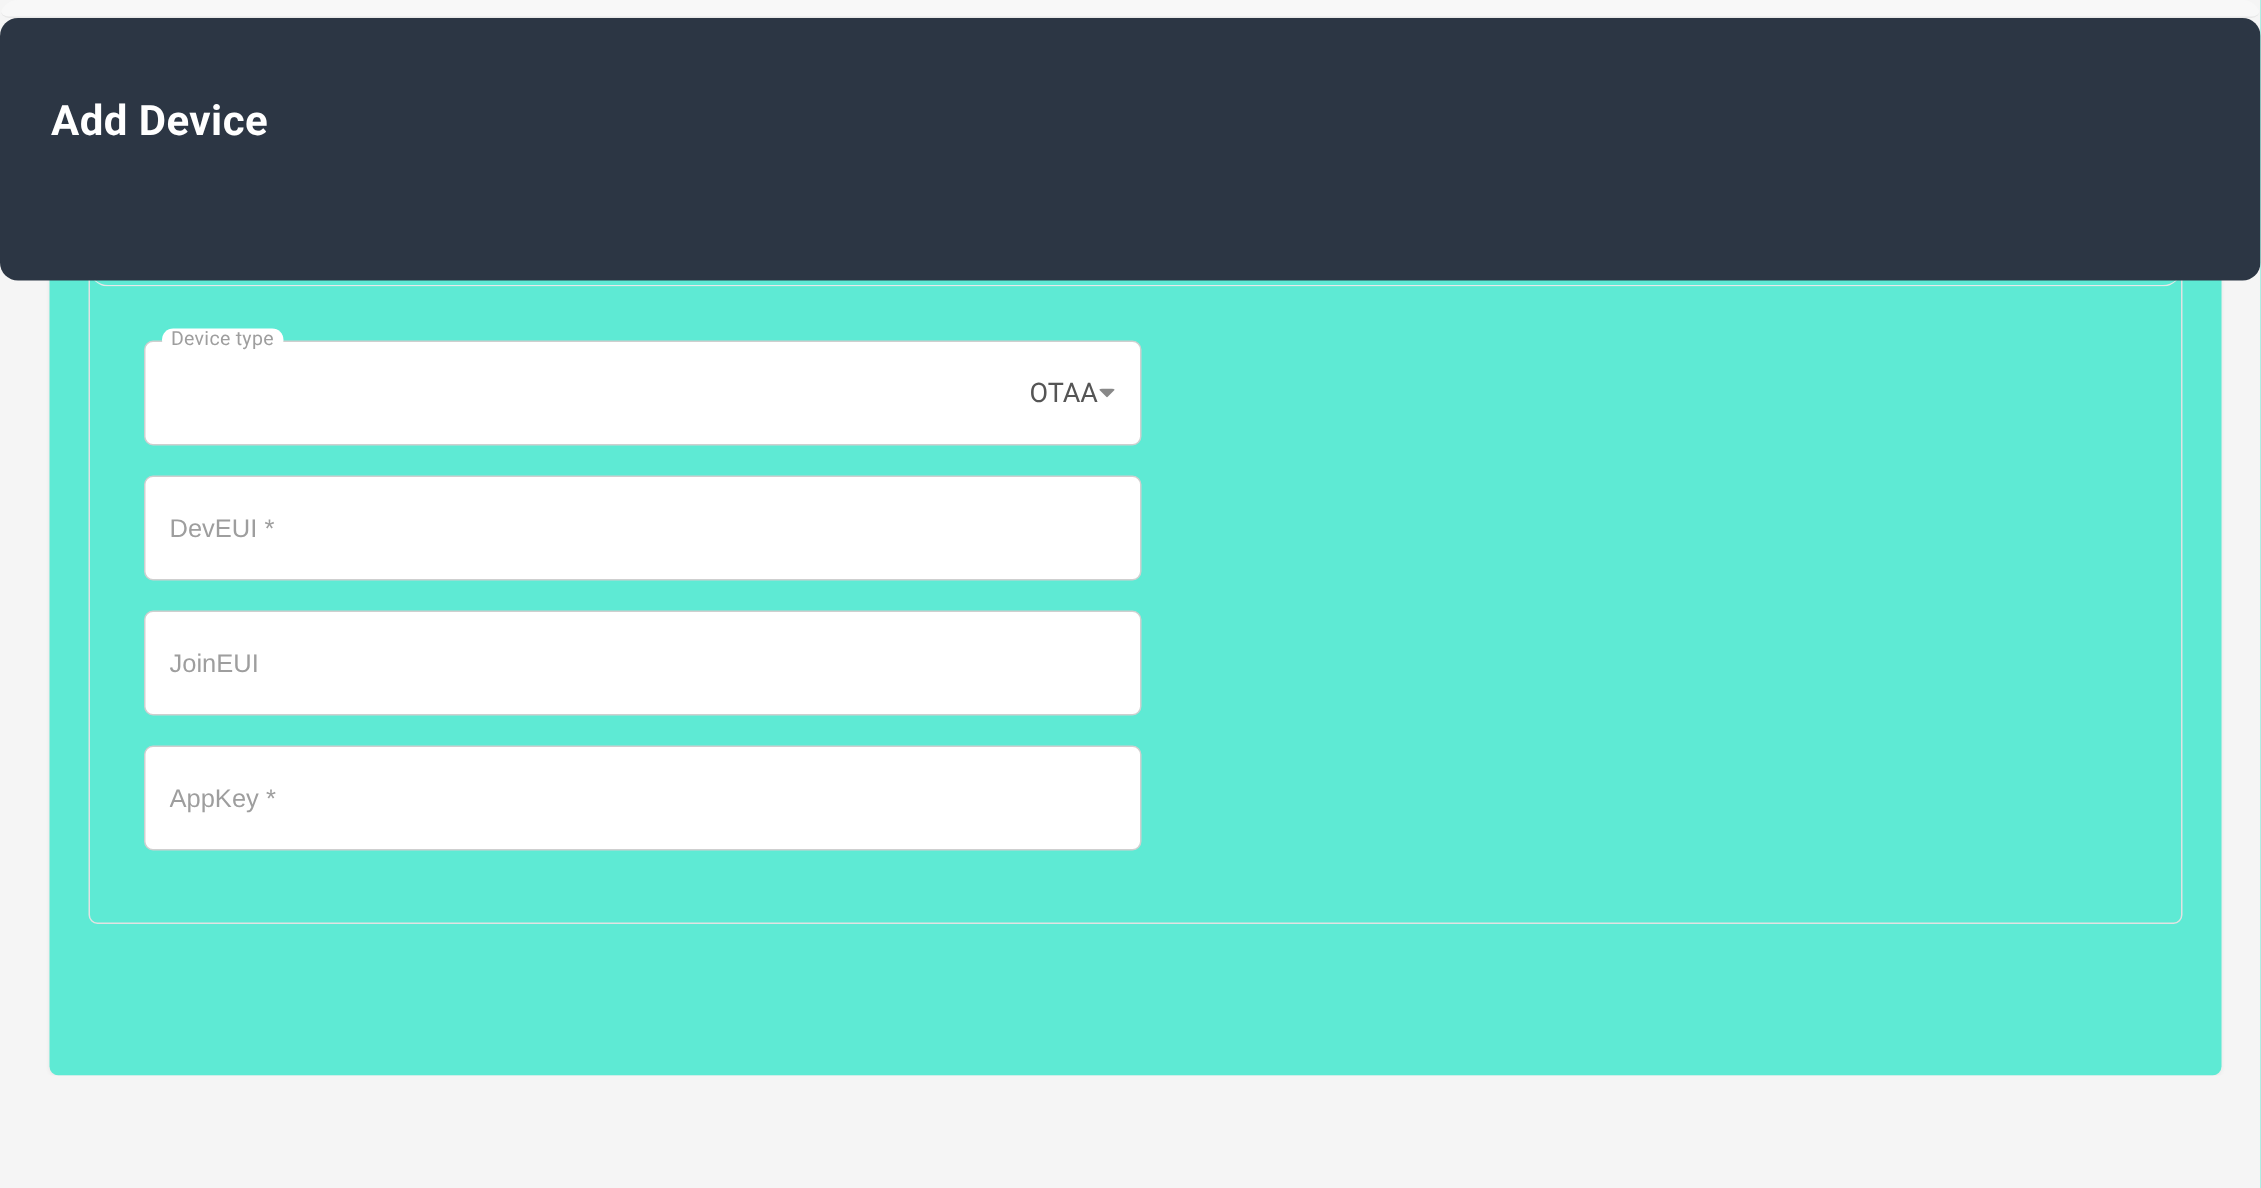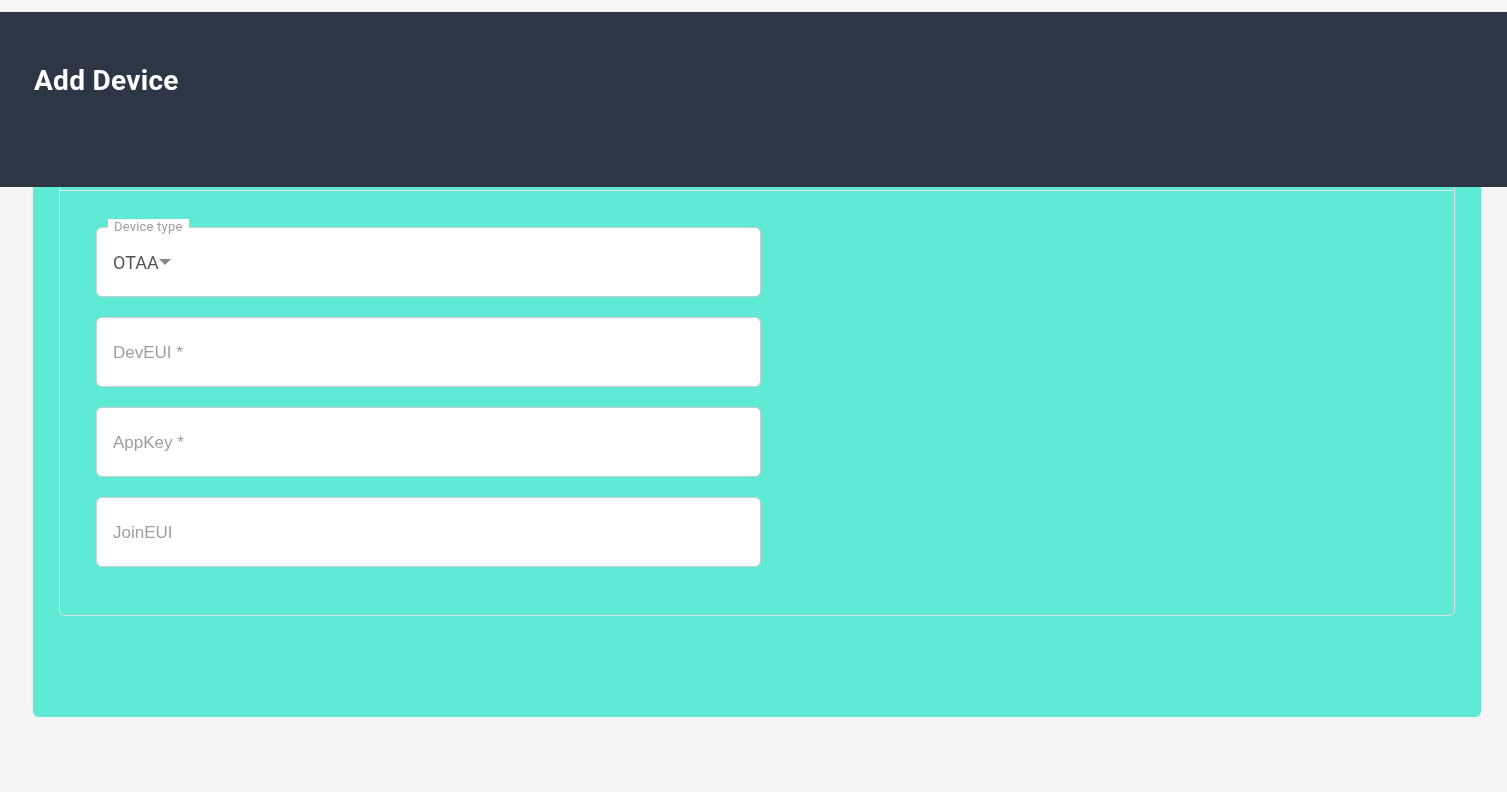--- a/index.html
+++ b/index.html
@@ -1,18 +1,19 @@
 <!DOCTYPE html>
 <html><head>
   <meta charset="utf-8">
   <style>
     * {
       box-sizing: border-box;
       margin: 0;
       padding: 0;
+      border-radius: 12px;
     }
     body {
       font-family: -apple-system, BlinkMacSystemFont, "Segoe UI", Roboto, "Helvetica Neue", Arial, sans-serif;
       background-color: #f5f5f5;
       color: #555;
     }
     .top-bar {
       height: 12px;
       background-color: #f8f8f8;
       border-bottom: 1px solid #e8e8e8;
@@ -67,21 +68,21 @@
       padding: 24px 16px;
       font-size: 18px;
       color: #555;
       background-color: #ffffff;
       height: 70px;
     }
     .field-input.select-like {
       cursor: pointer;
       display: flex;
       align-items: center;
-      justify-content: flex-start;
+      justify-content: flex-end;
     }
     .field-input.text-input {
       outline: none;
     }
     .field-input.text-input::placeholder {
       color: #9e9e9e;
       font-size: 17px;
     }
     .floating-label {
       position: absolute;
@@ -136,26 +137,26 @@
       </div>
 
       <div class="form-row">
         <div class="field-wrapper">
           <input type="text" class="field-input text-input" placeholder="DevEUI *" style="">
         </div>
       </div>
 
       <div class="form-row">
         <div class="field-wrapper">
-          <input type="text" class="field-input text-input" placeholder="AppKey *" style="">
+          <input type="text" class="field-input text-input" placeholder="JoinEUI" style="">
         </div>
       </div>
 
       <div class="form-row">
         <div class="field-wrapper">
-          <input type="text" class="field-input text-input" placeholder="JoinEUI" style="">
+          <input type="text" class="field-input text-input" placeholder="AppKey *" style="">
         </div>
       </div>
 
 
     </div>
   </div>
 </div>
 
 </body></html>

